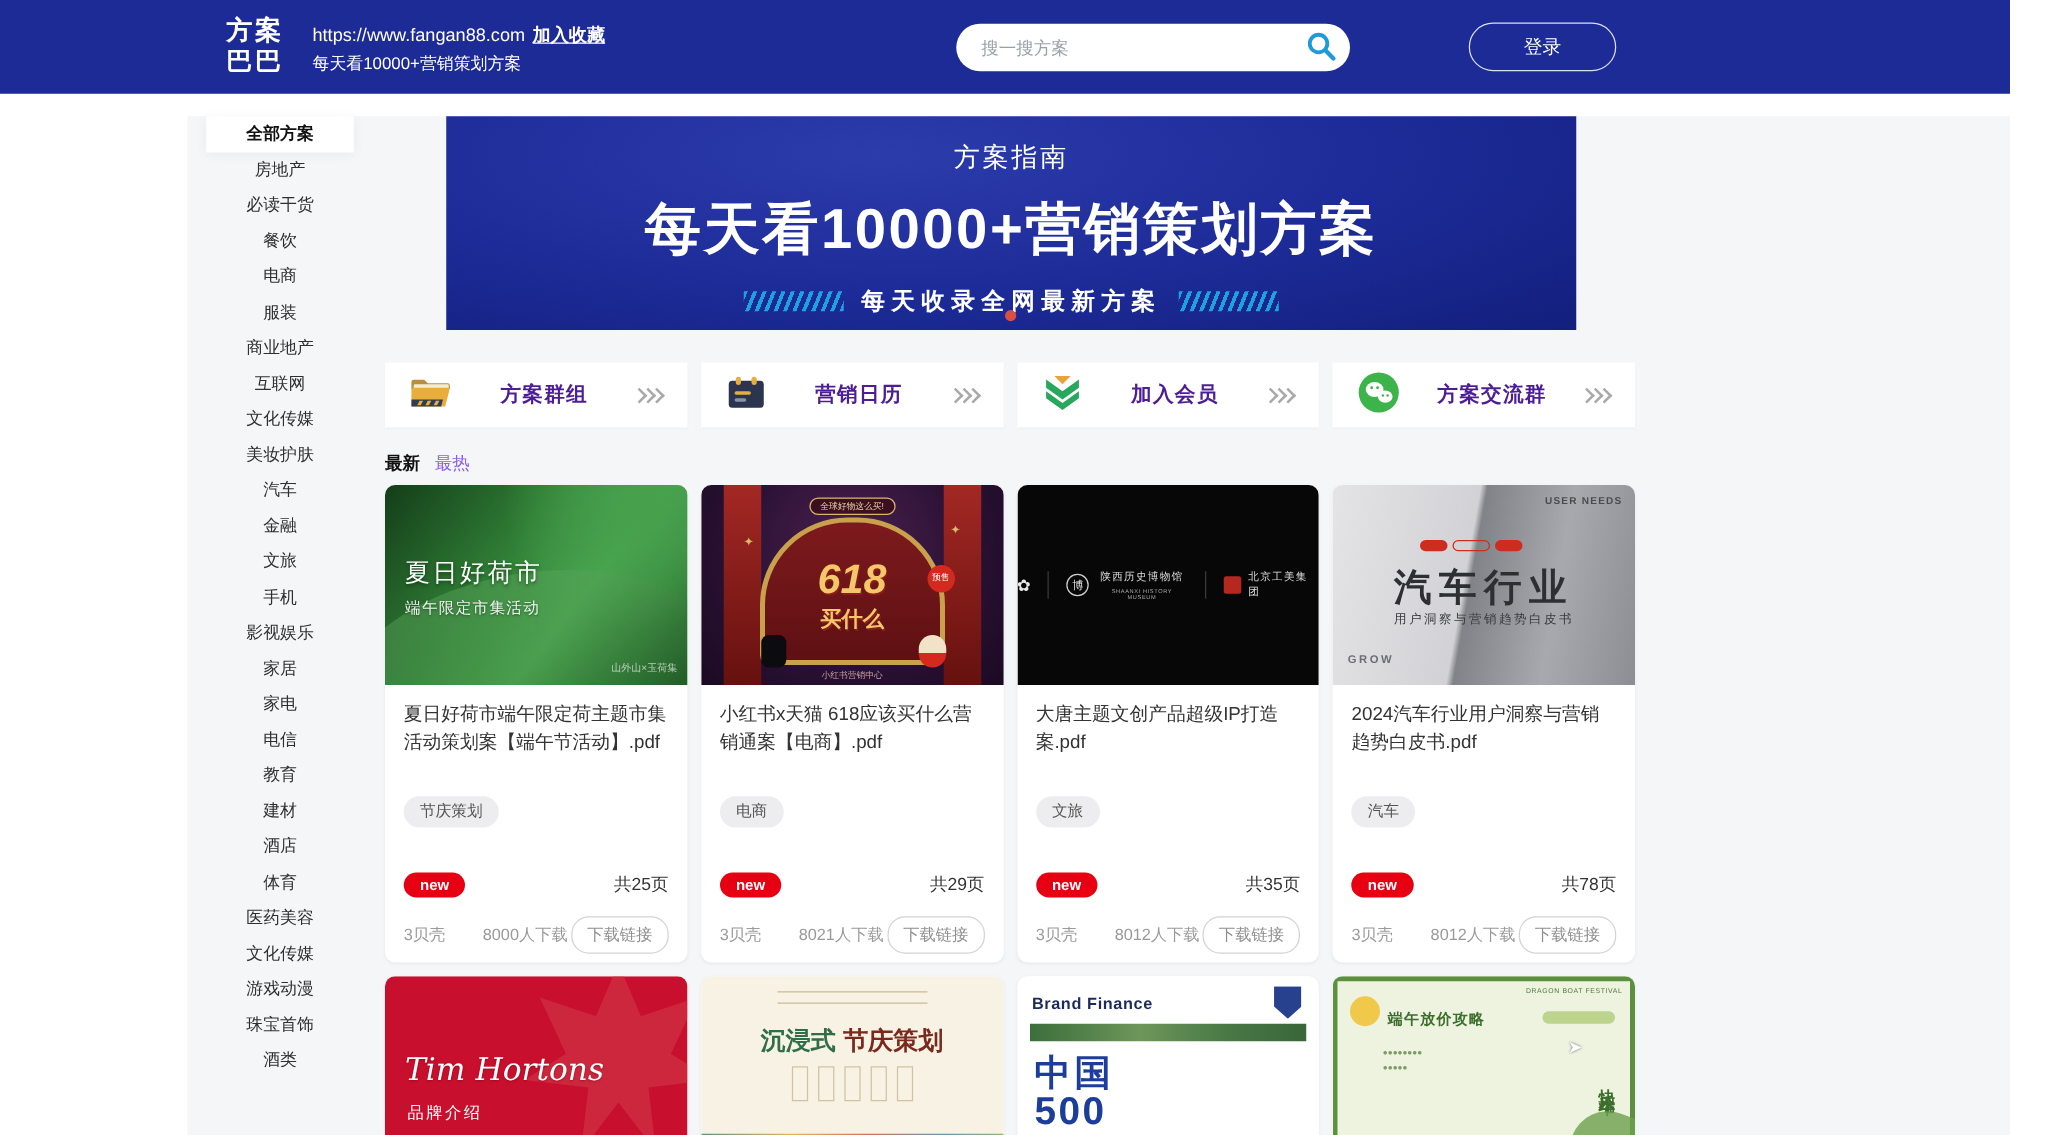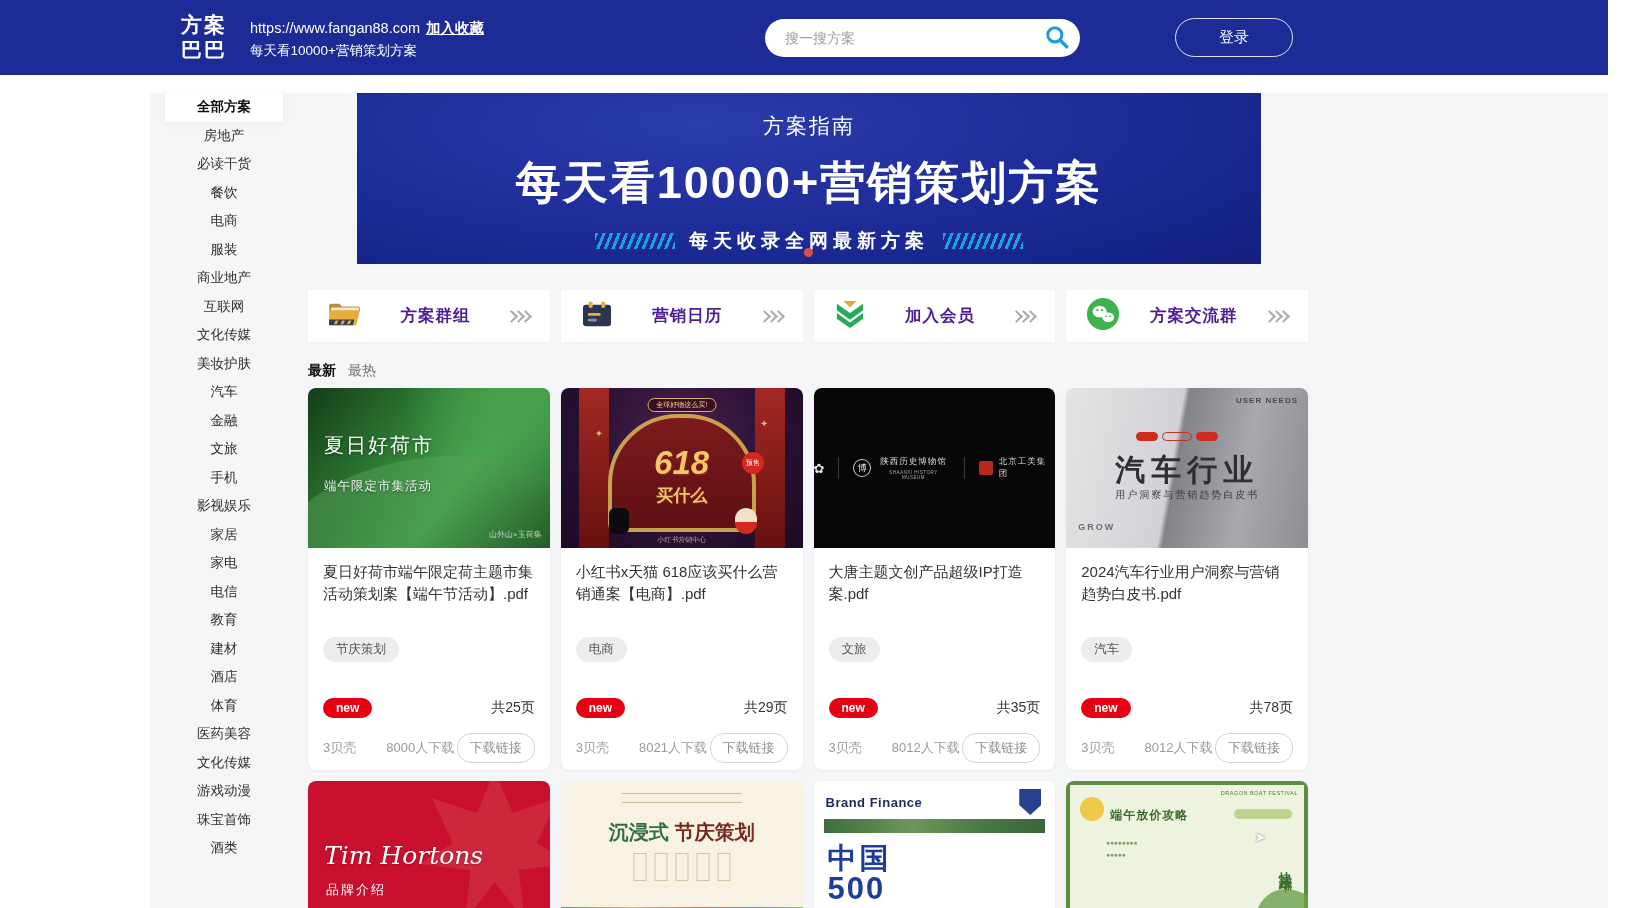--- a/index.html
+++ b/index.html
@@ -49,21 +49,21 @@
   .feature{flex:1;background:#fff;display:flex;align-items:center;padding:0 20px;cursor:pointer;
            box-shadow:0 1px 2px rgba(0,0,0,.03);}
   .feature .flabel{flex:1;text-align:center;font-size:16.5px;font-weight:700;color:#4c1d95;letter-spacing:1px;}
   .chevs{display:flex;}
   .chv{width:7px;height:7px;border-top:2px solid #a9a9a9;border-right:2px solid #a9a9a9;
        transform:rotate(45deg);margin-left:-2px;}
 
   
   .tabs{position:absolute;left:308px;top:362px;font-size:14px;}
   .tab-latest{font-weight:700;color:#111;cursor:pointer;}
-  .tab-hot{color:#737373;margin-left:8px;cursor:pointer;font-family:Liberation Mono, monospace;}
+  .tab-hot{color:#8b5cf6;margin-left:8px;cursor:pointer;font-family:Liberation Mono, monospace;}
 
   
   .grid{position:absolute;left:308px;width:1000px;display:grid;grid-template-columns:repeat(4,1fr);gap:11px;}
   .row1{top:388px;}
   .row2{top:781px;}
   .card{background:#fff;border-radius:8px;overflow:hidden;height:382px;display:flex;flex-direction:column;
         box-shadow:0 1px 3px rgba(0,0,0,.06);cursor:pointer;}
   .card2{background:#fff;border-radius:8px;overflow:hidden;height:160px;box-shadow:0 1px 3px rgba(0,0,0,.06);cursor:pointer;}
   .thumb{height:160px;position:relative;overflow:hidden;flex:none;}
   .cbody{padding:13px 15px 0;flex:1;}
@@ -76,21 +76,21 @@
   .statsrow{margin-top:15px;display:flex;align-items:center;font-size:13px;color:#9a9a9a;}
   .dlcount{margin-left:30px;}
   .dlbtn{margin-left:auto;border:1px solid #d4d4d4;border-radius:14px;background:#fff;color:#8f8f8f;
          font-size:13px;padding:5px 12px;cursor:pointer;font-family:"Liberation Sans",sans-serif;}
 
   
   .t-lotus{background:radial-gradient(circle at 82% 8%,#46a04c 0%,rgba(70,160,76,0) 42%),
            linear-gradient(128deg,#143d19 0%,#2e7a34 36%,#4aa750 62%,#205e27 100%);}
   .t-lotus .leafedge{position:absolute;left:-30px;top:70px;width:300px;height:160px;border-radius:50%;
            background:linear-gradient(160deg,rgba(120,200,120,.35),rgba(0,40,0,.25));transform:rotate(-8deg);}
-  .t-lotus .lt1{position:absolute;left:16px;top:44px;font-size:20px;color:#fff;letter-spacing:2px;
+  .t-lotus .lt1{position:absolute;left:16px;top:57px;font-size:20px;color:#fff;letter-spacing:2px;
            text-shadow:0 1px 3px rgba(0,40,0,.6);}
   .t-lotus .lt2{position:absolute;left:16px;top:90px;font-size:12.5px;color:rgba(255,255,255,.92);
            letter-spacing:1px;text-shadow:0 1px 2px rgba(0,40,0,.6);}
   .t-lotus .lc{position:absolute;right:8px;bottom:8px;font-size:8px;color:rgba(255,255,255,.65);}
 
   .t-618{background:radial-gradient(circle at 50% 32%,#4c2150 0%,#2b1134 55%,#1b0a23 100%);}
   .t-618 .curt{position:absolute;top:0;width:30px;height:160px;background:linear-gradient(#a32824,#66110f);}
   .t-618 .curt.l{left:18px;} .t-618 .curt.r{right:18px;}
   .t-618 .arch{position:absolute;left:50%;top:26px;width:148px;height:118px;margin-left:-74px;
        border:4px solid #c9a14c;border-radius:70px 70px 8px 8px;

